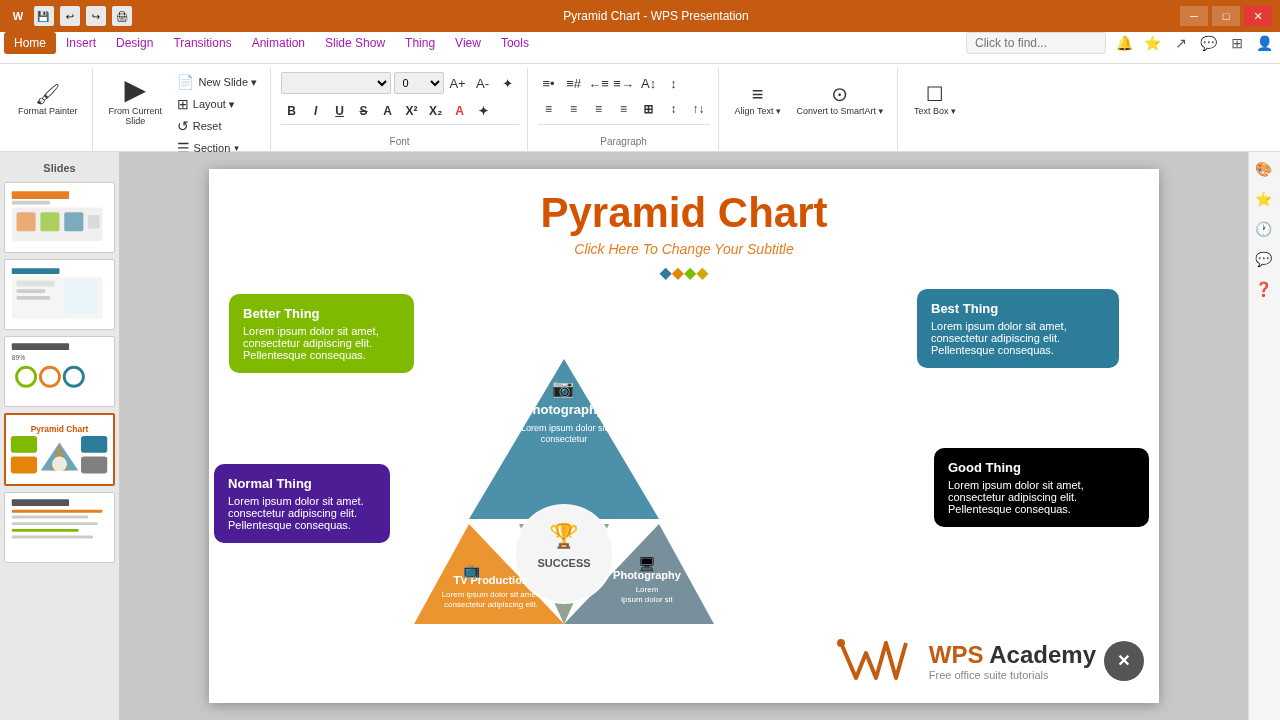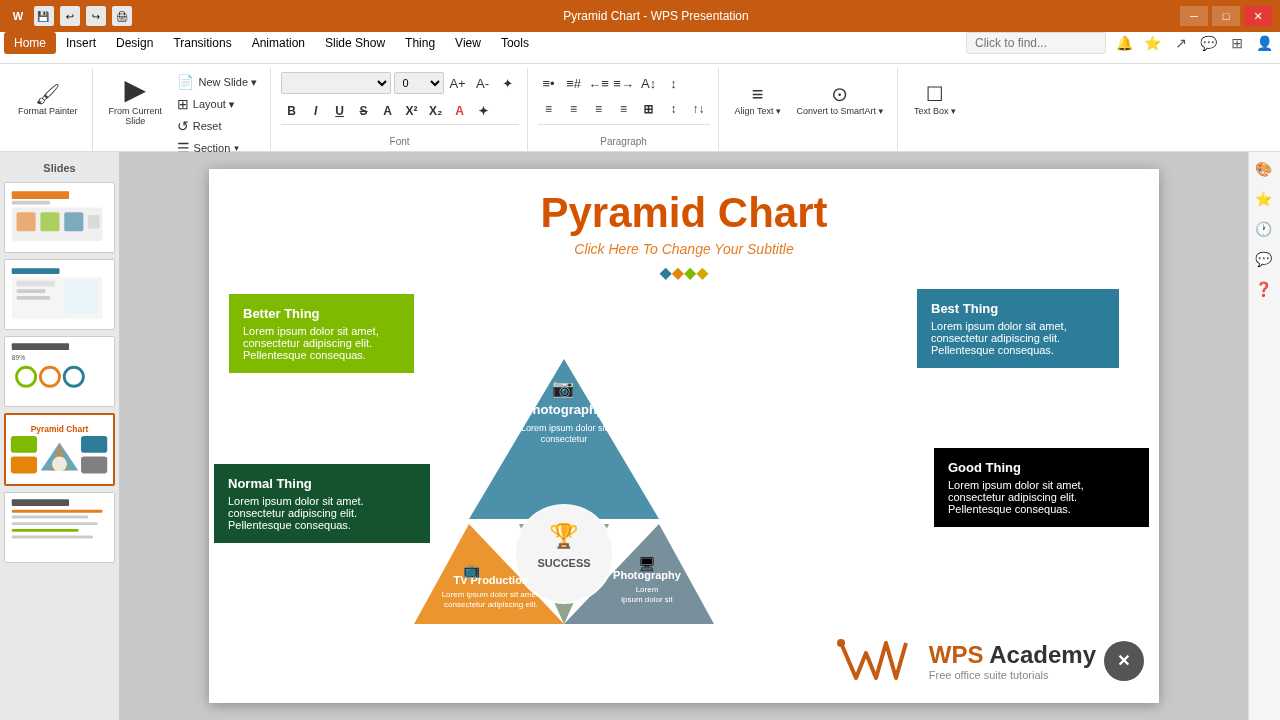--- a/index.html
+++ b/index.html
@@ -27,21 +27,21 @@
       display: flex;
       align-items: flex-start;
       border-bottom: 1px solid #ddd;
       padding: 0 4px;
     }
     .menu-item {
       padding: 4px 10px;
       font-size: 12px;
       cursor: pointer;
       border-radius: 3px;
-      color: #000000;
+      color: #a21caf;
     }
     .menu-search {
       margin-left: auto;
       background: #f5f5f5;
       border: 1px solid #ddd;
       border-radius: 3px;
       padding: 3px 8px;
       font-size: 12px;
       color: #999;
       width: 140px;
@@ -174,44 +174,44 @@
     .slide-subtitle span { color: #e67e22; }
     .slide-dots {
       text-align: center;
       margin-top: 6px;
       font-size: 16px;
     }
 
     
     .callout {
       position: absolute;
-      border-radius: 0;
+      border-radius: 10px;
       padding: 12px 14px;
       font-size: 11px;
     }
     .callout-green {
       background: #7fba00;
       color: white;
       top: 15px;
       left: 20px;
       width: 185px;
     }
     .callout-teal {
       background: #2d7d9a;
       color: white;
       top: 10px;
       right: 40px;
       width: 202px;
     }
     .callout-orange {
-      background: #14532d;
+      background: #4c1d95;
       color: white;
       top: 185px;
       left: 5px;
-      width: 216px;
+      width: 176px;
     }
     .callout-gray {
       background: #000000;
       color: white;
       top: 169px;
       right: 10px;
       width: 215px;
     }
     .callout-title { font-weight: bold; font-size: 13px; margin-bottom: 4px; }
 

